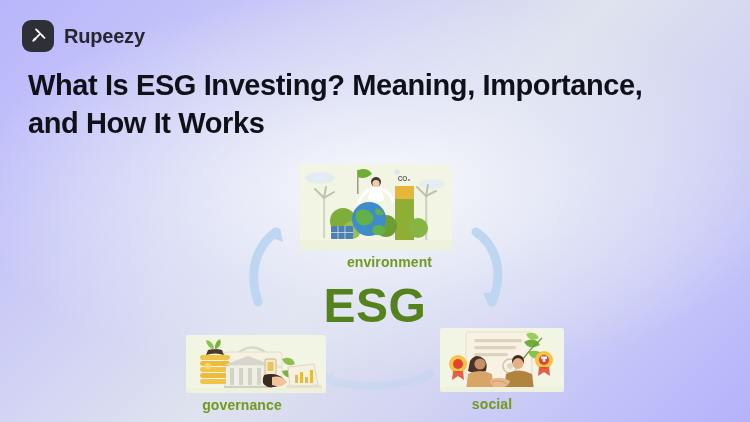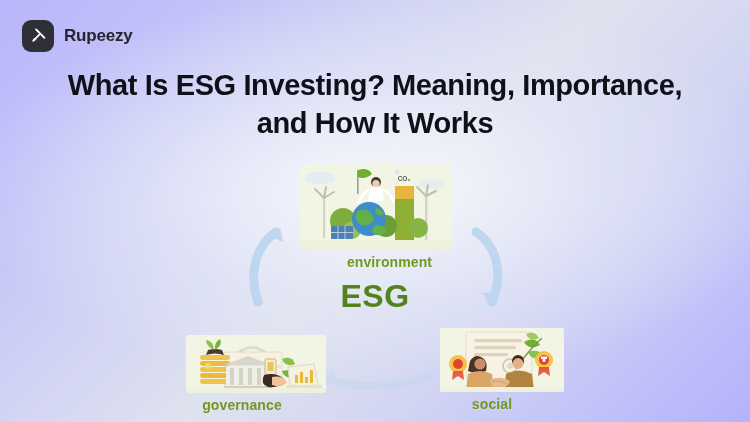--- a/index.html
+++ b/index.html
@@ -17,27 +17,26 @@
     position:absolute; left:22px; top:20px;
     display:flex; align-items:center; gap:10px;
   }
   .logo-mark {
     width:32px; height:32px; border-radius:9px;
     background:#2f2f38;
     display:flex; align-items:center; justify-content:center;
     flex:0 0 auto;
   }
   .logo-word {
-    font-size:17px; font-weight:700; color:#26262e; letter-spacing:-0.2px;
+    font-size:20px; font-weight:700; color:#26262e; letter-spacing:-0.2px;
   }
 
   
   .title {
     position:absolute; left:0; right:0; top:66px;
-    text-align:center;
     font-size:29px; font-weight:700; color:#101018;
     line-height:1.32; letter-spacing:-0.4px;
     padding:0 28px;
   }
 
   
   .stage { position:absolute; left:0; top:150px; width:750px; height:272px; }
 
   .panel { position:absolute; }
   .panel .card {
@@ -57,21 +56,21 @@
   #panel-env .card { width:152px; height:86px; }
   #panel-gov  { left:186px; top:185px; width:112px; }
   #panel-gov .card { width:140px; height:58px; }
   #panel-soc  { left:440px; top:178px; width:104px; }
   #panel-soc .card { width:124px; height:64px; }
 
   
   .esg-word {
     position:absolute; left:0; right:0; top:128px;
     text-align:center;
-    font-size:32px; font-weight:700; color:#54821c;
+    font-size:48px; font-weight:700; color:#54821c;
     letter-spacing:0.5px;
   }
 
   
   .arrows { position:absolute; left:0; top:0; width:750px; height:272px; pointer-events:none; }
 </style>
 </head>
 <body>
 
 <div class="logo-row">

